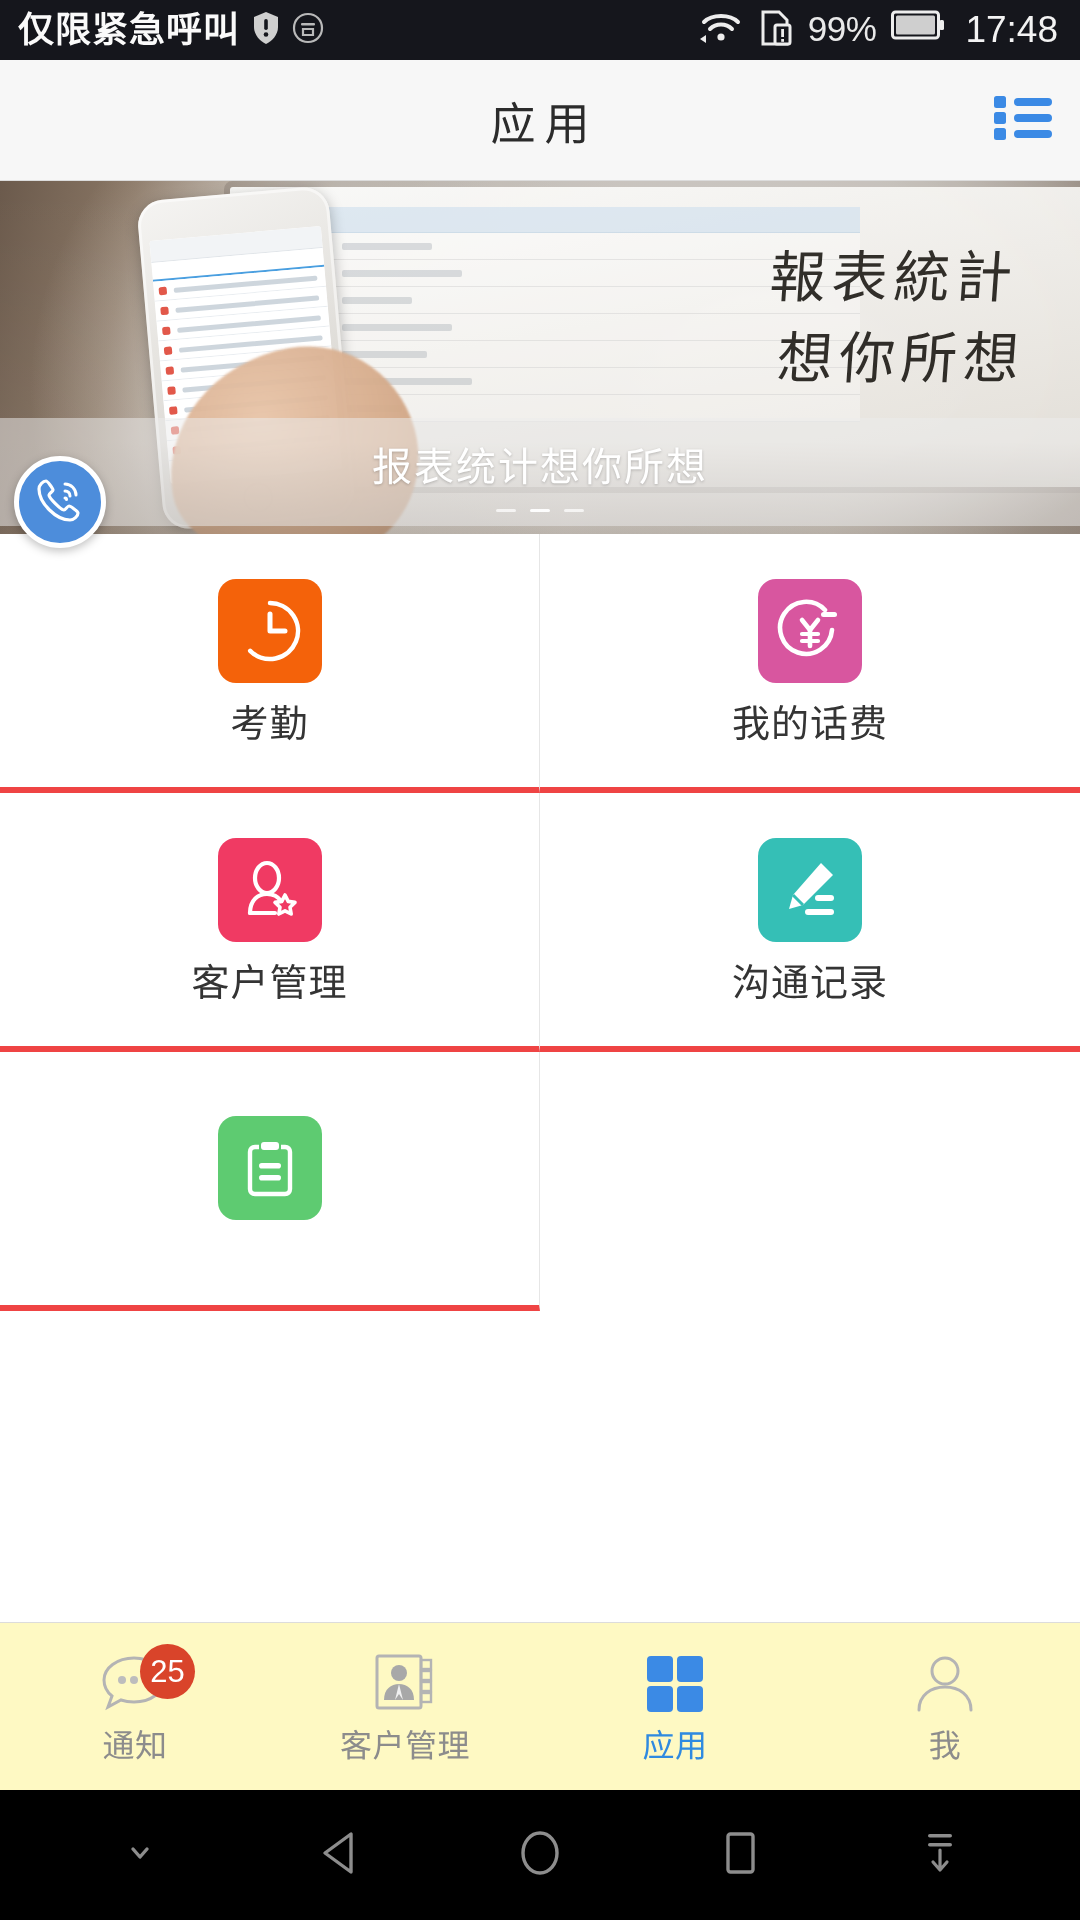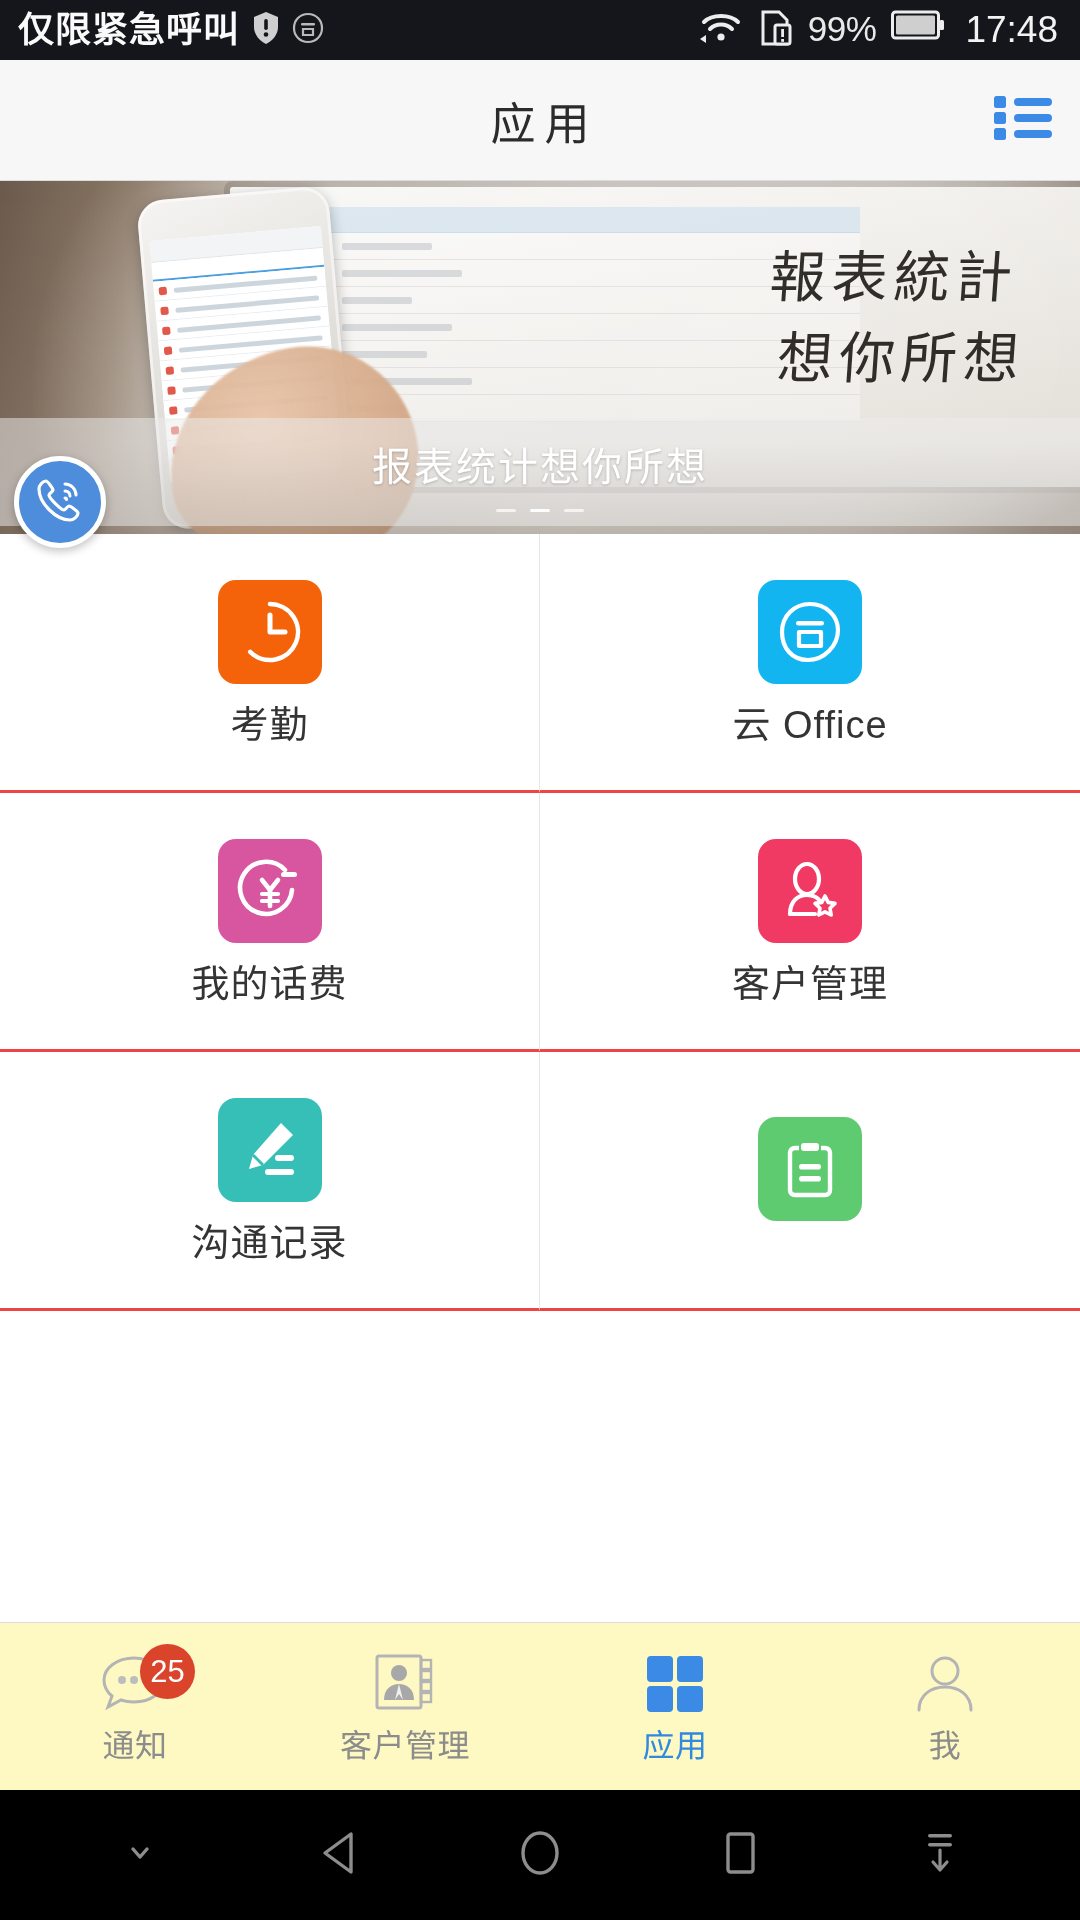--- a/index.html
+++ b/index.html
@@ -221,21 +221,21 @@
     overflow: hidden;
     background: #ffffff;
     position: relative;
   }
   .app-grid {
     display: grid;
     grid-template-columns: 1fr 1fr;
   }
   .app-cell {
     height: 259px;
-    border-bottom: 3px solid #ef4444;
+    border-bottom: 6px solid #ef4444;
     display: flex;
     flex-direction: column;
     align-items: center;
     justify-content: center;
     gap: 22px;
     cursor: pointer;
     background: #fff;
   }
   .app-cell:nth-child(odd) { border-right: 1px solid #e6e6e6; }
   .app-icon {
@@ -449,30 +449,20 @@
       <div class="app-cell">
         <div class="app-icon" style="background:#f4620a">
           <svg width="70" height="70" viewBox="0 0 70 70">
             <path d="M35 7 A28 28 0 1 1 15.2 54.8" fill="none" stroke="#fff" stroke-width="4.5" stroke-linecap="round"></path>
             <path d="M35 18 V35 H50" fill="none" stroke="#fff" stroke-width="5" stroke-linecap="round" stroke-linejoin="round"></path>
           </svg>
         </div>
         <div class="app-label">考勤</div>
       </div>
 
-      <div class="app-cell">
-        <div class="app-icon" style="background:#13b5f0">
-          <svg width="72" height="72" viewBox="0 0 72 72">
-            <path d="M36 8 C52 8 64 20 64 34 C64 50 50 64 34 64 C18 64 8 52 8 36 C8 20 20 8 36 8 Z" fill="none" stroke="#fff" stroke-width="4.2"></path>
-            <rect x="22" y="25" width="28" height="4.6" rx="2.3" fill="#fff"></rect>
-            <path d="M25 36 H47 V50 H25 Z" fill="none" stroke="#fff" stroke-width="4.2" stroke-linejoin="round"></path>
-          </svg>
-        </div>
-        <div class="app-label">云 Office</div>
-      </div>
 
 
       <div class="app-cell">
         <div class="app-icon" style="background:#d8569f">
           <svg width="70" height="70" viewBox="0 0 70 70">
             <path d="M50 14 A26 26 0 1 0 57 34" fill="none" stroke="#fff" stroke-width="4.6" stroke-linecap="round"></path>
             <rect x="46" y="16" width="16" height="5" rx="2.5" fill="#fff"></rect>
             <path d="M27 24 L35 34 L43 24" fill="none" stroke="#fff" stroke-width="4.6" stroke-linecap="round" stroke-linejoin="round"></path>
             <path d="M35 34 V50" fill="none" stroke="#fff" stroke-width="4.6" stroke-linecap="round"></path>
             <path d="M27 38 H43 M27 45 H43" fill="none" stroke="#fff" stroke-width="4.2" stroke-linecap="round"></path>

